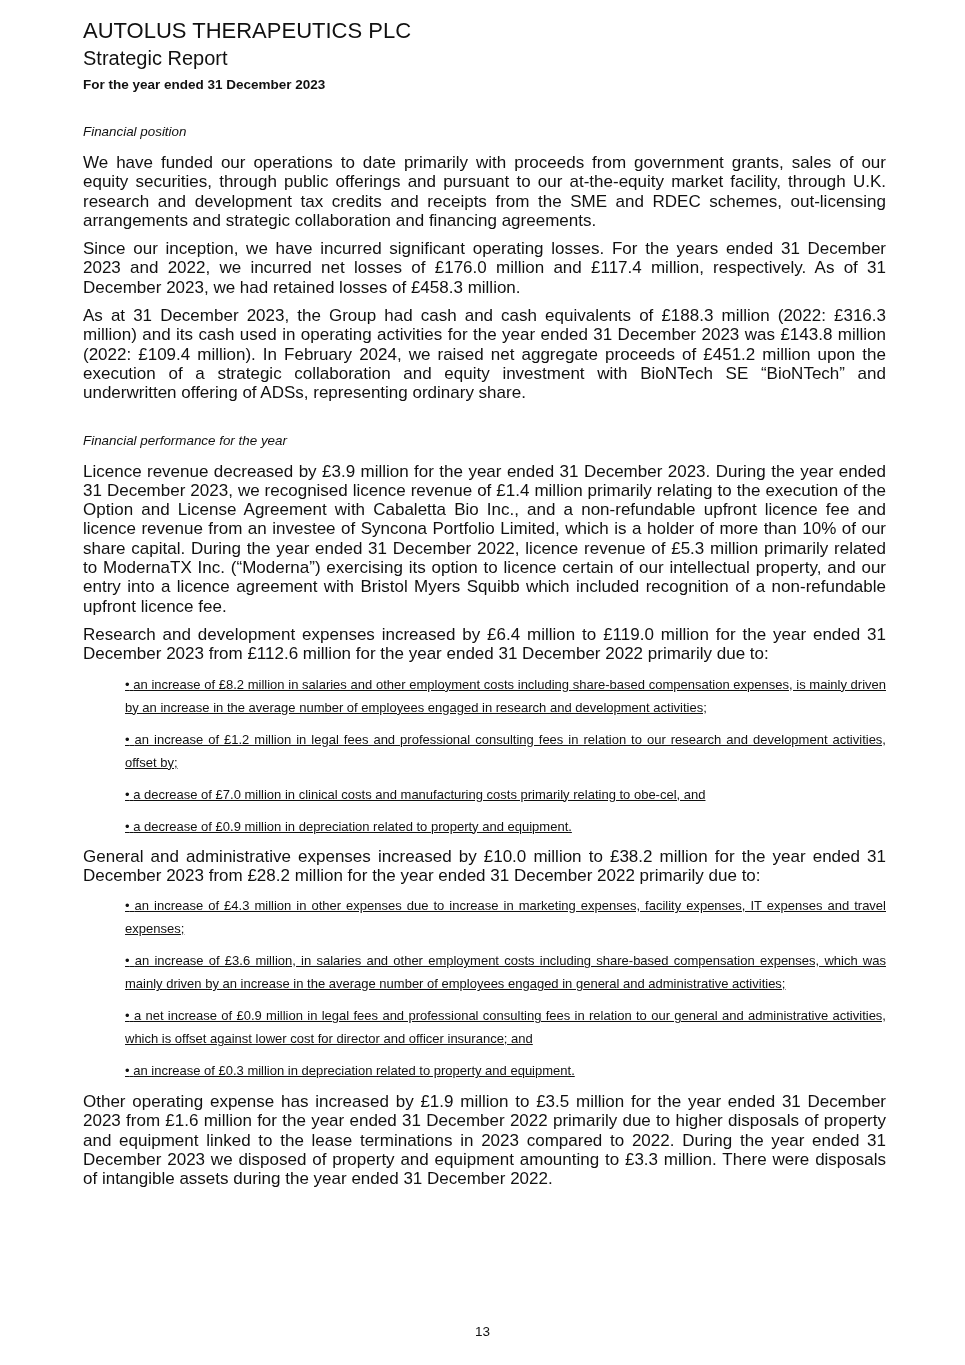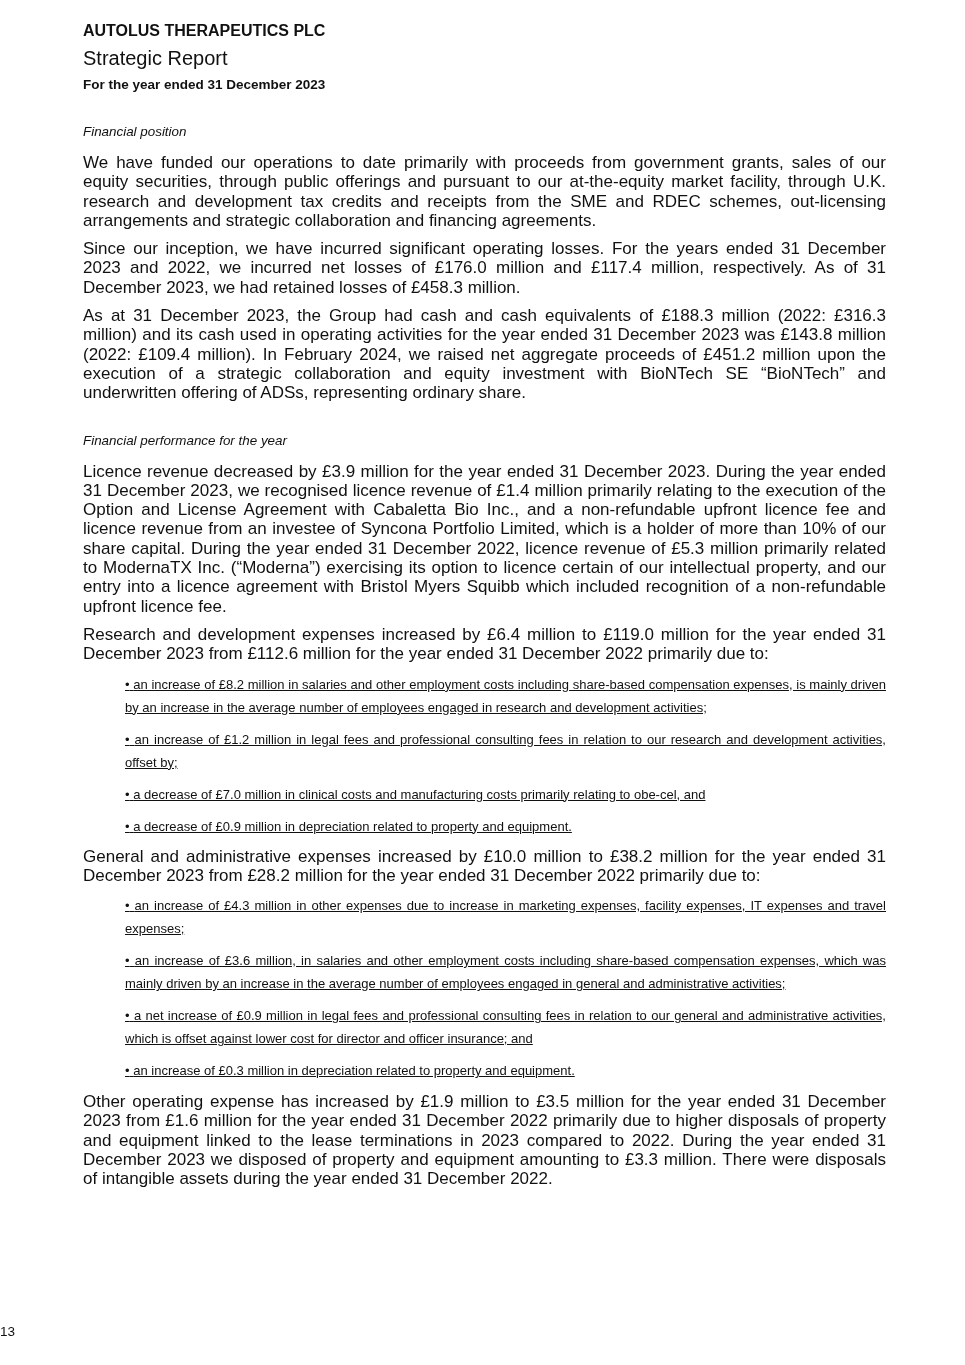--- a/index.html
+++ b/index.html
@@ -17,22 +17,22 @@
     background: #ffffff;
     overflow: hidden;
   }
   .content {
     position: absolute;
     left: 83px;
     top: 18px;
     width: 803px;
   }
   .company-name {
-    font-size: 16px;
-    font-weight: bold;
+    font-size: 22px;
+    font-weight: normal;
     line-height: 26px;
     margin-bottom: 4px;
   }
   .report-title {
     font-size: 20px;
     font-weight: normal;
     line-height: 20px;
     margin-bottom: 8px;
   }
   .report-period {
@@ -60,21 +60,21 @@
     padding-left: 42px;
     margin-bottom: 9px;
     text-decoration: underline;
   }
   .bullet .marker { display: inline; }
   .footer {
     position: absolute;
     left: 0;
     bottom: 24px;
     width: 100%;
-    text-align: left;
+    text-align: center;
     font-size: 13.5px;
     line-height: 18px;
   }
 </style>
 </head>
 <body>
 
 <div class="page">
   <div class="content">
 

